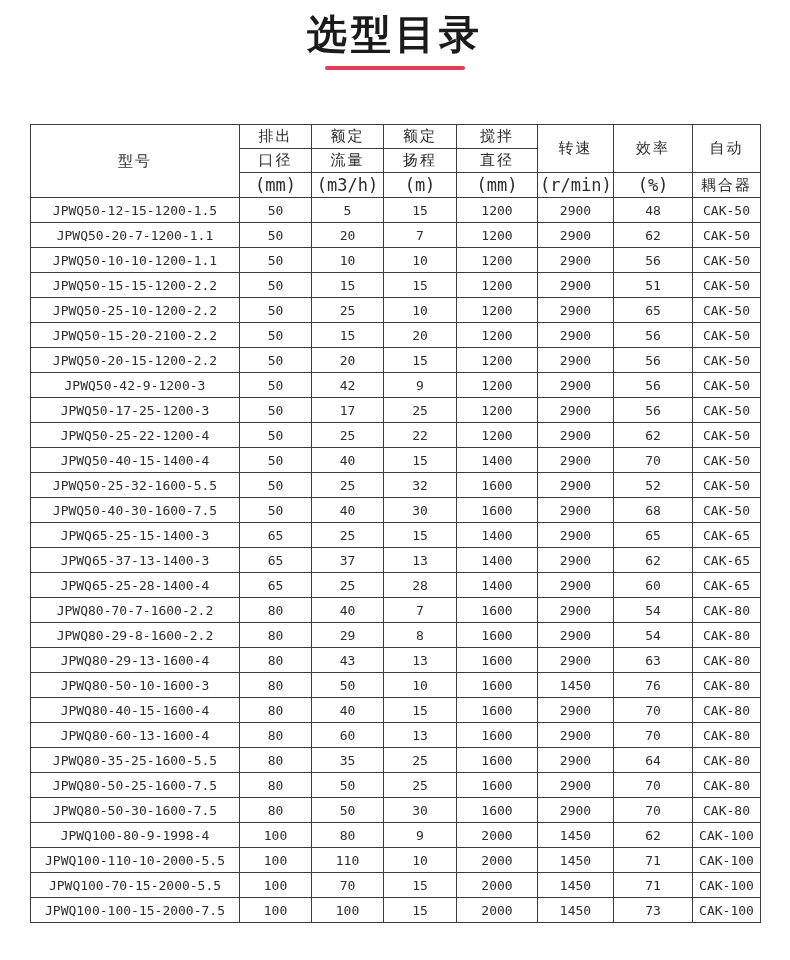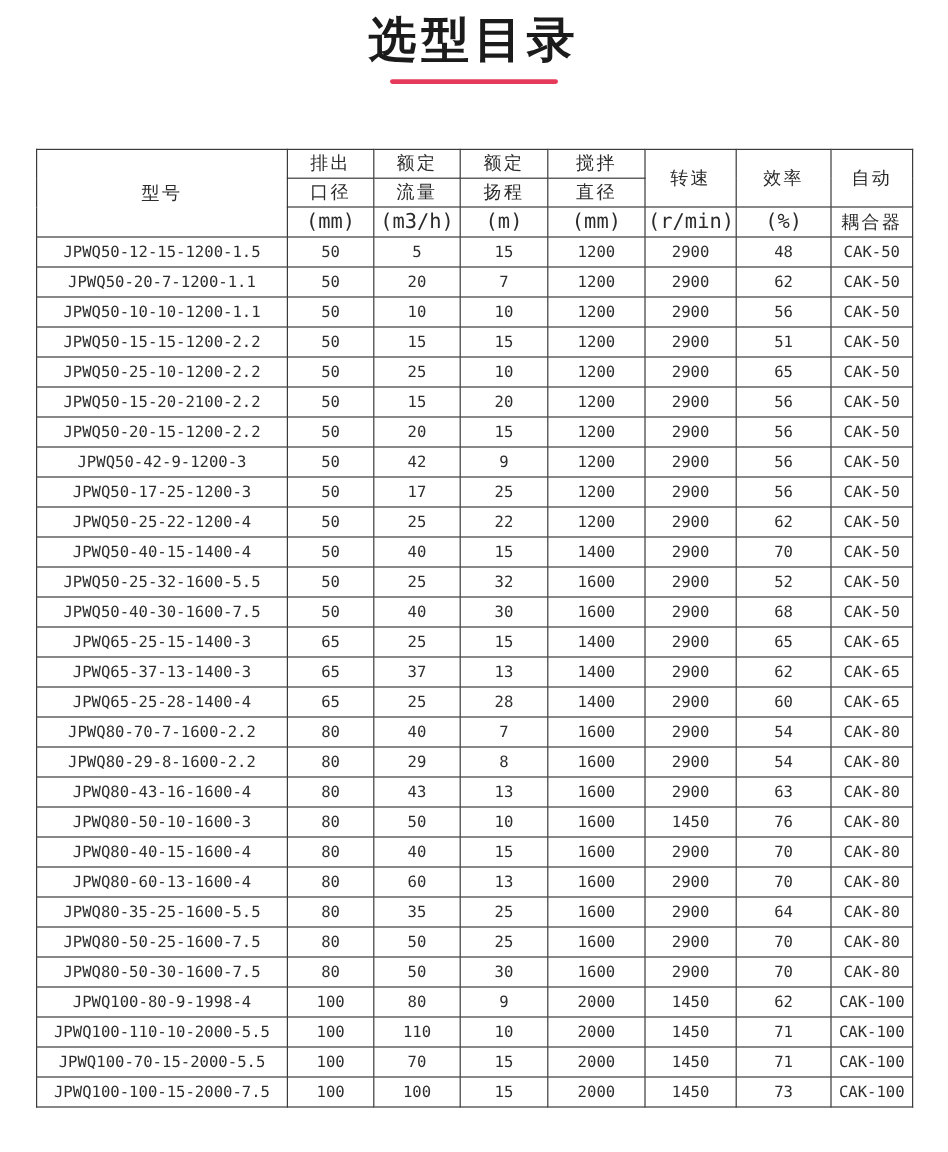--- a/index.html
+++ b/index.html
@@ -283,21 +283,21 @@
           <td>JPWQ80-29-8-1600-2.2</td>
           <td>80</td>
           <td>29</td>
           <td>8</td>
           <td>1600</td>
           <td>2900</td>
           <td>54</td>
           <td>CAK-80</td>
         </tr>
         <tr>
-          <td>JPWQ80-43-16-1600-4</td>
+          <td>JPWQ80-29-13-1600-4</td>
           <td>80</td>
           <td>43</td>
           <td>13</td>
           <td>1600</td>
           <td>2900</td>
           <td>63</td>
           <td>CAK-80</td>
         </tr>
         <tr>
           <td>JPWQ80-50-10-1600-3</td>

